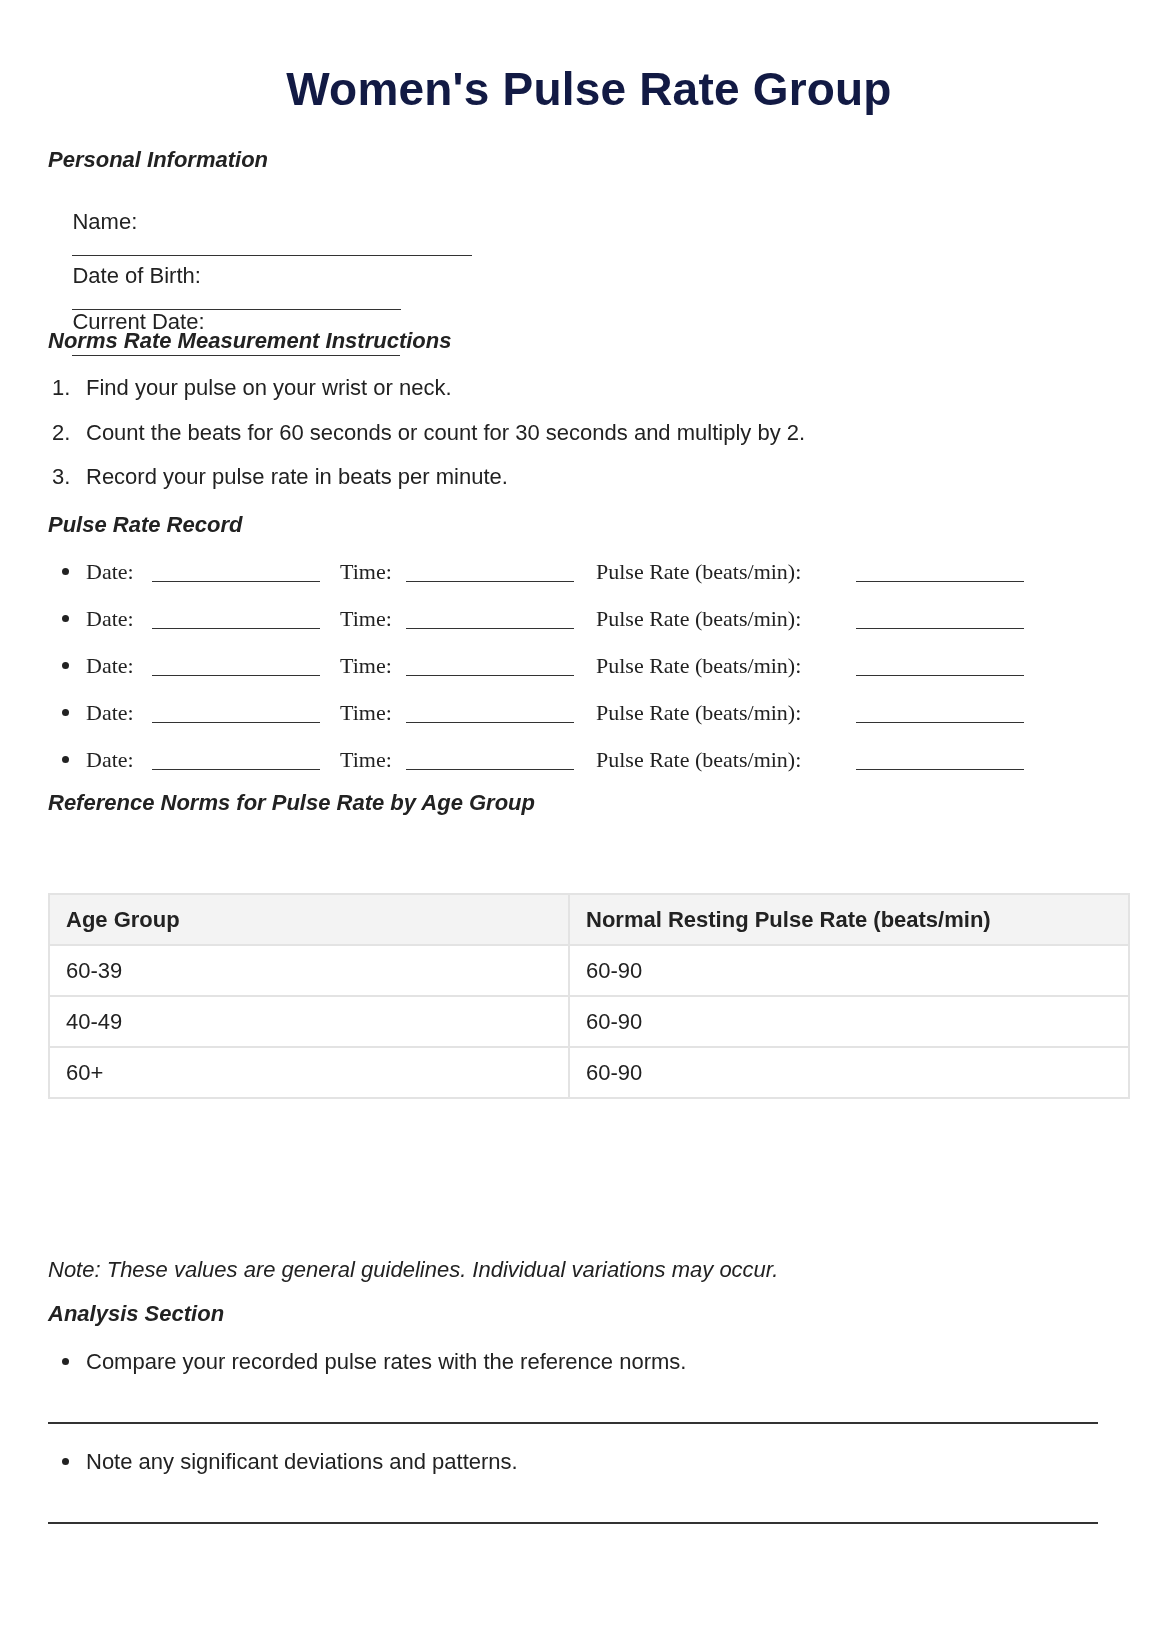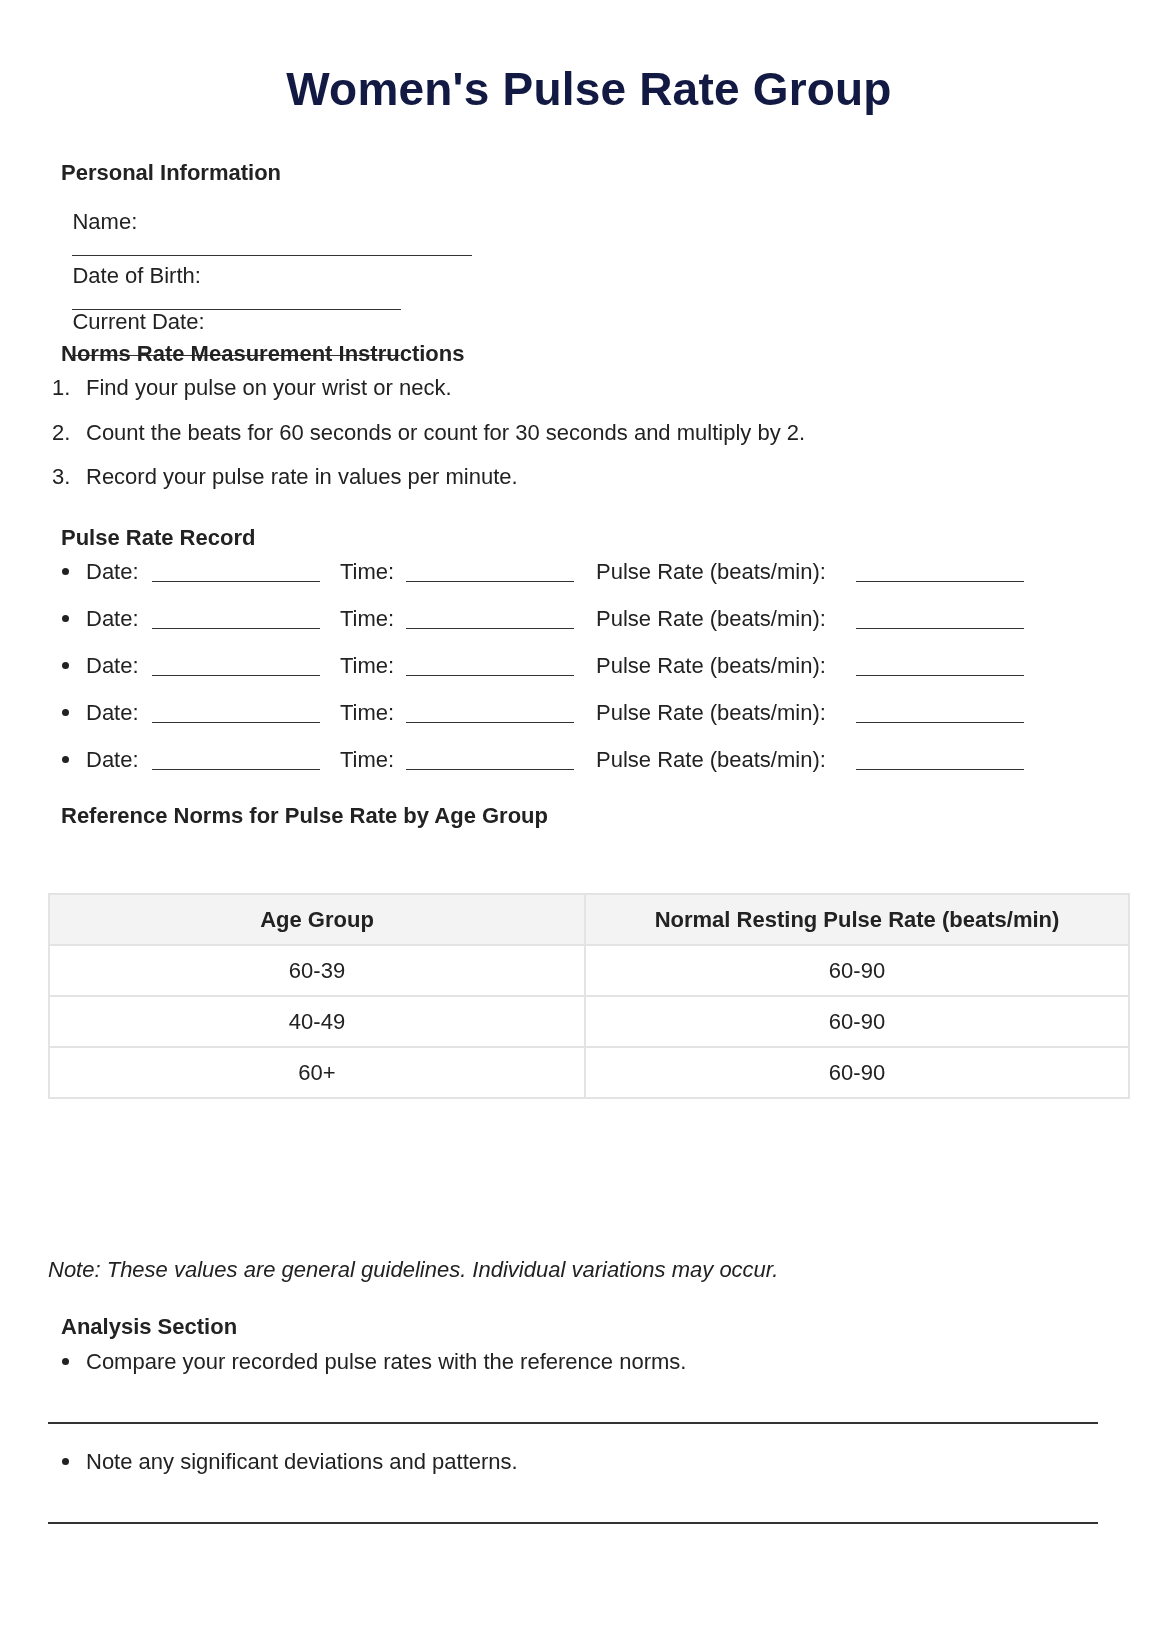--- a/index.html
+++ b/index.html
@@ -7,37 +7,37 @@
     width: 1176px; height: 1630px; position: relative; overflow: hidden;
     font-family: "Liberation Sans", sans-serif; color: #222222;
   }
   .page { position: absolute; left: 48px; top: 0; width: 1082px; }
   h1 {
     position: absolute; left: 0; top: 62px; width: 1082px; margin: 0;
     text-align: center; font-size: 46px; font-weight: bold; color: #121a44;
     letter-spacing: 0.2px;
   }
   .h2 {
-    position: absolute; left: 0; margin: 13px; font-size: 22px; font-weight: bold; color: #222;
+    position: absolute; left: 0; margin: 0; font-size: 22px; font-weight: bold; color: #222; font-style: italic;
   }
   .line { position: absolute; left: 0; font-size: 22px; white-space: pre; }
   .num { position: absolute; left: 4px; font-size: 22px; }
   .item-text { position: absolute; left: 38px; font-size: 22px; white-space: pre; }
   .bullet {
     position: absolute; left: 14px; width: 7px; height: 7px; border-radius: 50%; background: #222;
   }
   .blank { display: inline-block; border-bottom: 1.6px solid #333; height: 20px; vertical-align: baseline; }
   .rec { position: absolute; left: 0; height: 30px; width: 1082px; font-size: 22px; }
-  .rec .cell { position: absolute; top: 0; white-space: nowrap; }
+  .rec .cell { position: absolute; top: 0; white-space: nowrap; font-family: Liberation Serif, serif; }
   table {
     position: absolute; left: 0; top: 893px; width: 1082px; border-collapse: collapse;
     font-size: 22px;
   }
   th, td {
-    border: 2px solid #e3e3e3; text-align: center; padding: 0 24px; height: 49px;
+    border: 2px solid #e3e3e3; text-align: left; padding: 0 16px; height: 49px;
   }
   th { background: #f3f3f3; font-weight: bold; color: #222; }
   td { font-weight: normal; color: #222; }
   .note { position: absolute; left: 0; top: 1257px; font-size: 22px; font-style: italic; }
   .rule { position: absolute; left: 0; width: 1050px; border-top: 2px solid #333; }
 </style>
 </head>
 <body>
 
 <div class="page">
@@ -64,21 +64,21 @@
   <div>
     <span class="num" style="top:375px">1.</span>
     <span class="item-text" style="top:375px">Find your pulse on your wrist or neck.</span>
   </div>
   <div>
     <span class="num" style="top:420px">2.</span>
     <span class="item-text" style="top:420px">Count the beats for 60 seconds or count for 30 seconds and multiply by 2.</span>
   </div>
   <div>
     <span class="num" style="top:464px">3.</span>
-    <span class="item-text" style="top:464px">Record your pulse rate in values per minute.</span>
+    <span class="item-text" style="top:464px">Record your pulse rate in beats per minute.</span>
   </div>
 
   <div class="h2" style="top:512px">Pulse Rate Record</div>
 
   <div id="record-rows">
       <div class="rec" style="top: 559px;">
         <span class="bullet" style="top:9px"></span>
         <span class="cell" style="left:38px">Date:</span>
         <span class="cell blank" style="left:104px;width:168px;top:2px"></span>
         <span class="cell" style="left:292px">Time:</span>

